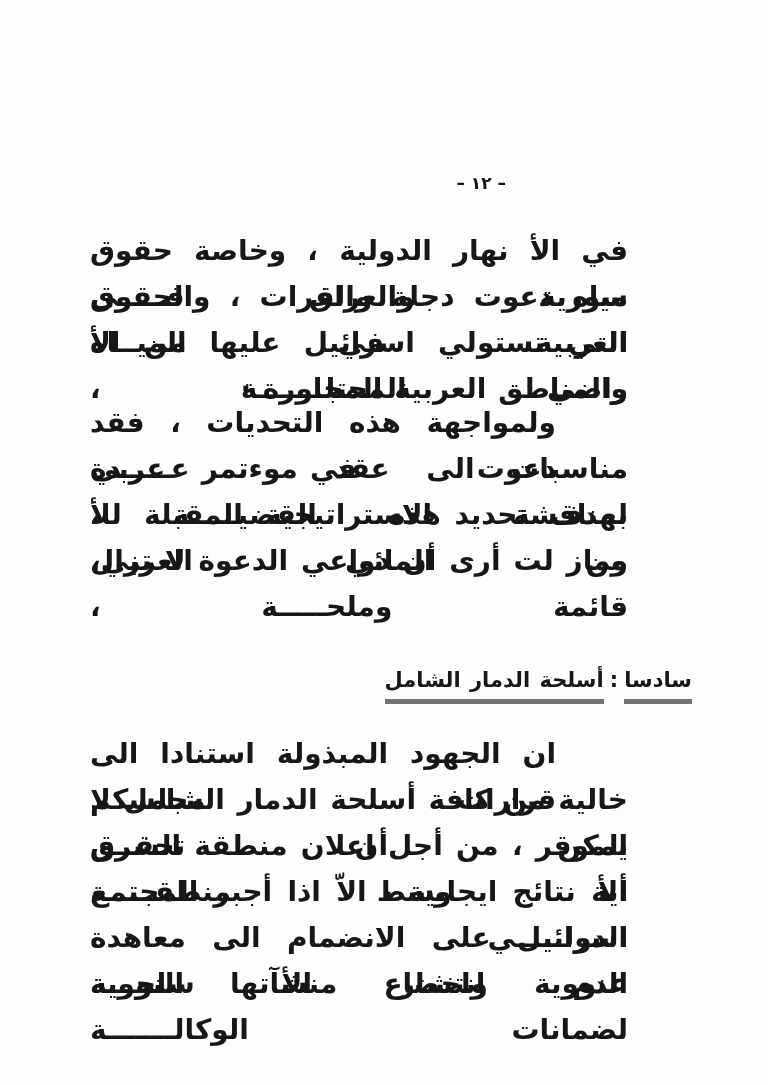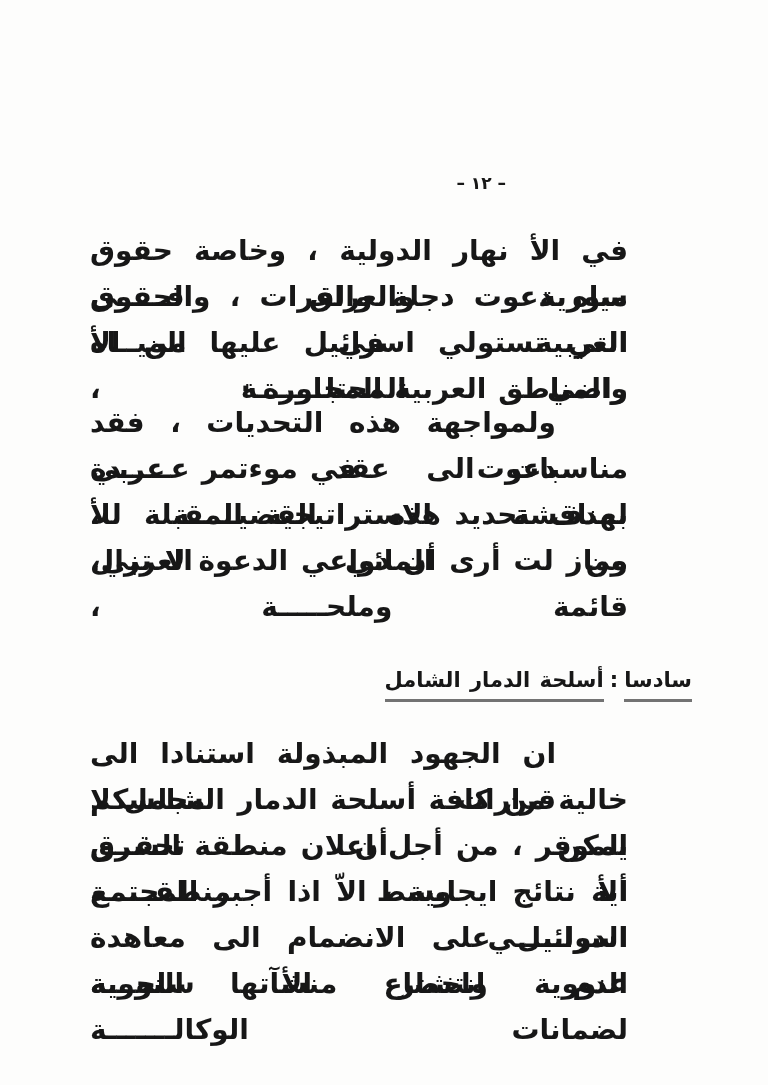--- a/index.html
+++ b/index.html
@@ -52,21 +52,21 @@
   .section-heading {
     position: absolute;
     top: 665px;
     right: 76px;
     direction: rtl;
     font-size: 21px;
     line-height: 30px;
     word-spacing: 2px;
   }
   .underlined {
-    border-bottom: 3px solid #737373;
+    border-bottom: 5px solid #737373;
     padding-bottom: 7px;
   }
   .heading-sep {
     padding: 0 6px;
   }
 </style>
 </head>
 <body>
 
 <div class="page">

